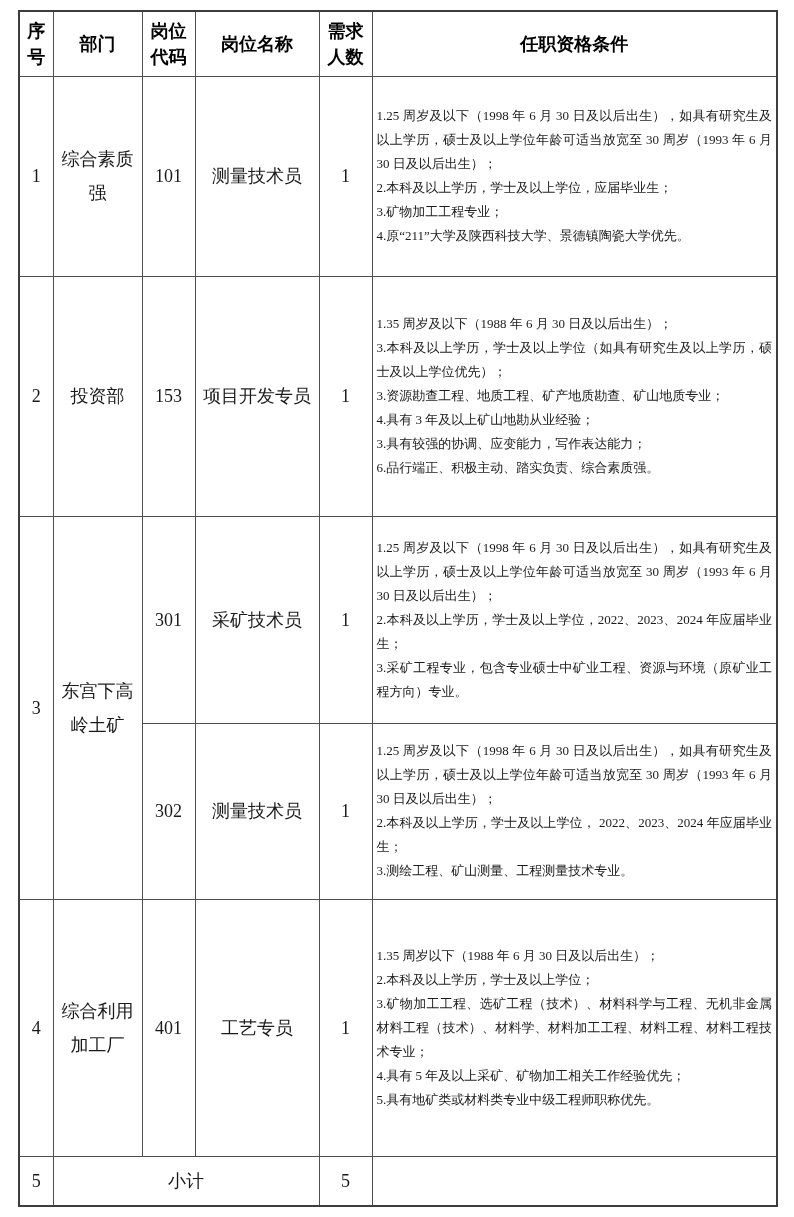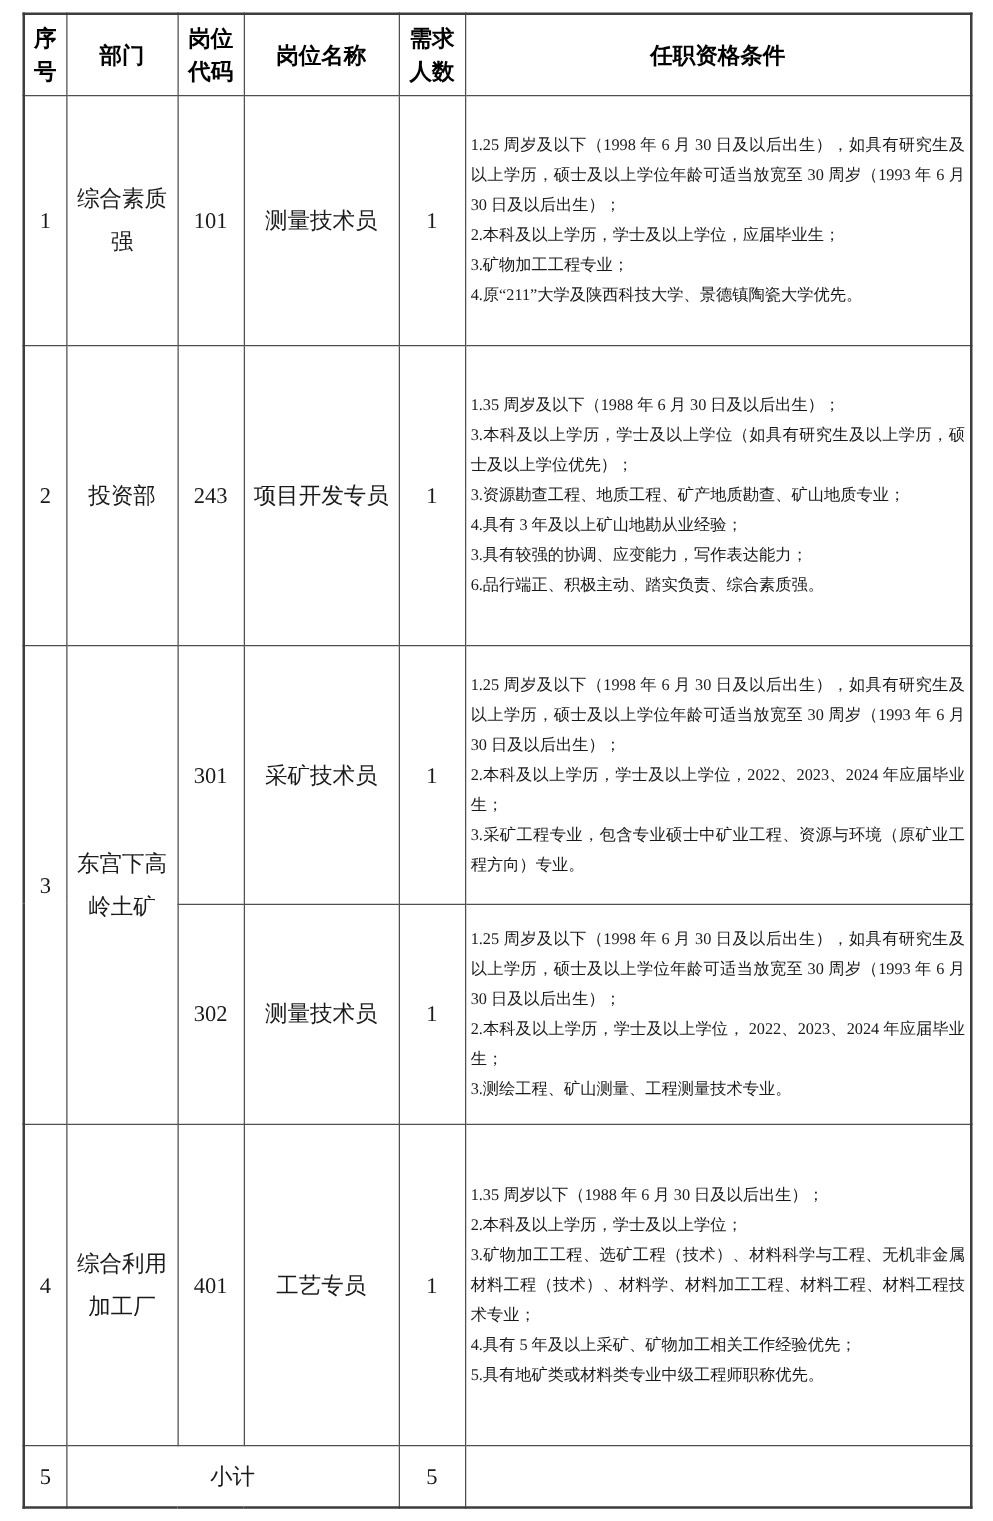--- a/index.html
+++ b/index.html
@@ -94,21 +94,21 @@
         <td class="qual">
             <div class="qual-line">1.25 周岁及以下（1998 年 6 月 30 日及以后出生），如具有研究生及以上学历，硕士及以上学位年龄可适当放宽至 30 周岁（1993 年 6 月 30 日及以后出生）；</div>
             <div class="qual-line">2.本科及以上学历，学士及以上学位，应届毕业生；</div>
             <div class="qual-line">3.矿物加工工程专业；</div>
             <div class="qual-line">4.原“211”大学及陕西科技大学、景德镇陶瓷大学优先。</div>
           </td>
       </tr>
       <tr style="height:240px">
         <td class="center">2</td>
         <td class="center">投资部</td>
-        <td class="center">243</td>
+        <td class="center">153</td>
         <td class="center">项目开发专员</td>
         <td class="center">1</td>
         <td class="qual">
             <div class="qual-line">1.35 周岁及以下（1988 年 6 月 30 日及以后出生）；</div>
             <div class="qual-line">3.本科及以上学历，学士及以上学位（如具有研究生及以上学历，硕士及以上学位优先）；</div>
             <div class="qual-line">3.资源勘查工程、地质工程、矿产地质勘查、矿山地质专业；</div>
             <div class="qual-line">4.具有 3 年及以上矿山地勘从业经验；</div>
             <div class="qual-line">3.具有较强的协调、应变能力，写作表达能力；</div>
             <div class="qual-line">6.品行端正、积极主动、踏实负责、综合素质强。</div>
           </td>

